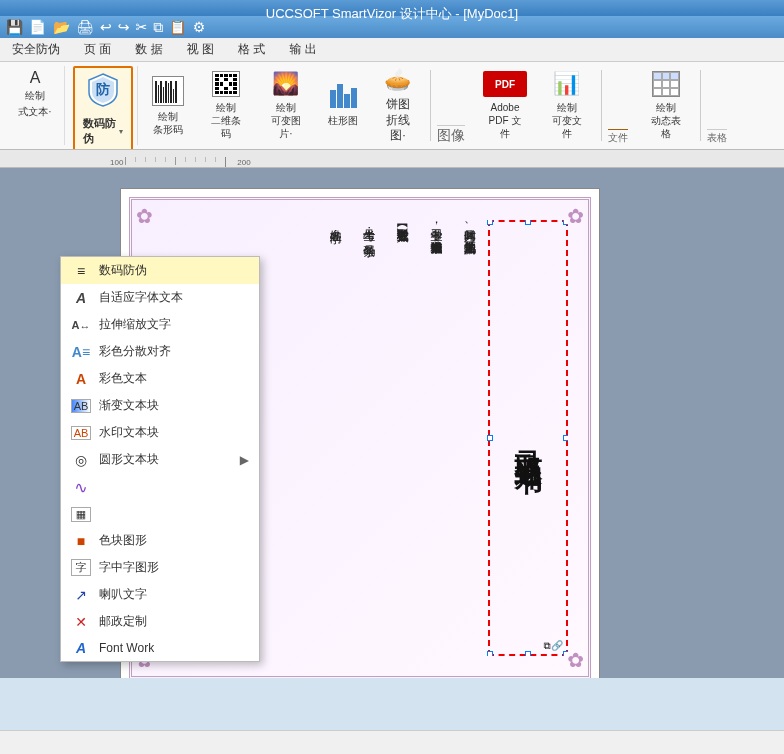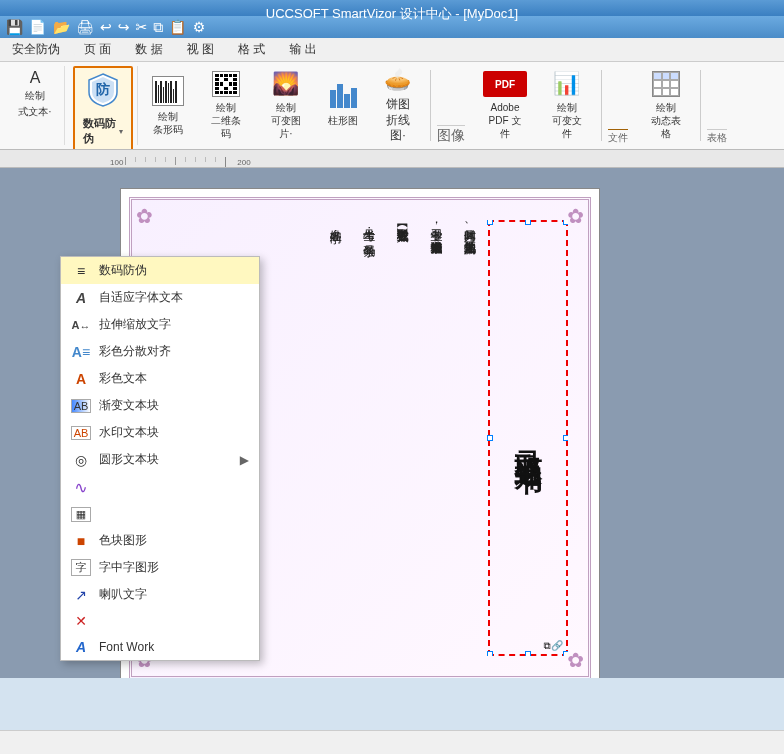--- a/index.html
+++ b/index.html
@@ -572,20 +572,21 @@
       <span class="item-label">字中字图形</span>
     </div>
 
     <div class="dropdown-item">
       <span class="item-icon" style="font-size:14px; color:#2244aa;">↗</span>
       <span class="item-label">喇叭文字</span>
     </div>
 
     <div class="dropdown-item">
       <span class="item-icon" style="font-size:14px; color:#cc2222;">✕</span>
+      <span class="item-label">邮政定制</span>
     </div>
 
     <div class="dropdown-item">
       <span class="item-icon" style="font-size:14px; color:#2266cc; font-style:italic; font-weight:bold;">A</span>
       <span class="item-label">Font Work</span>
     </div>
 
   </div>
 
 </div>

